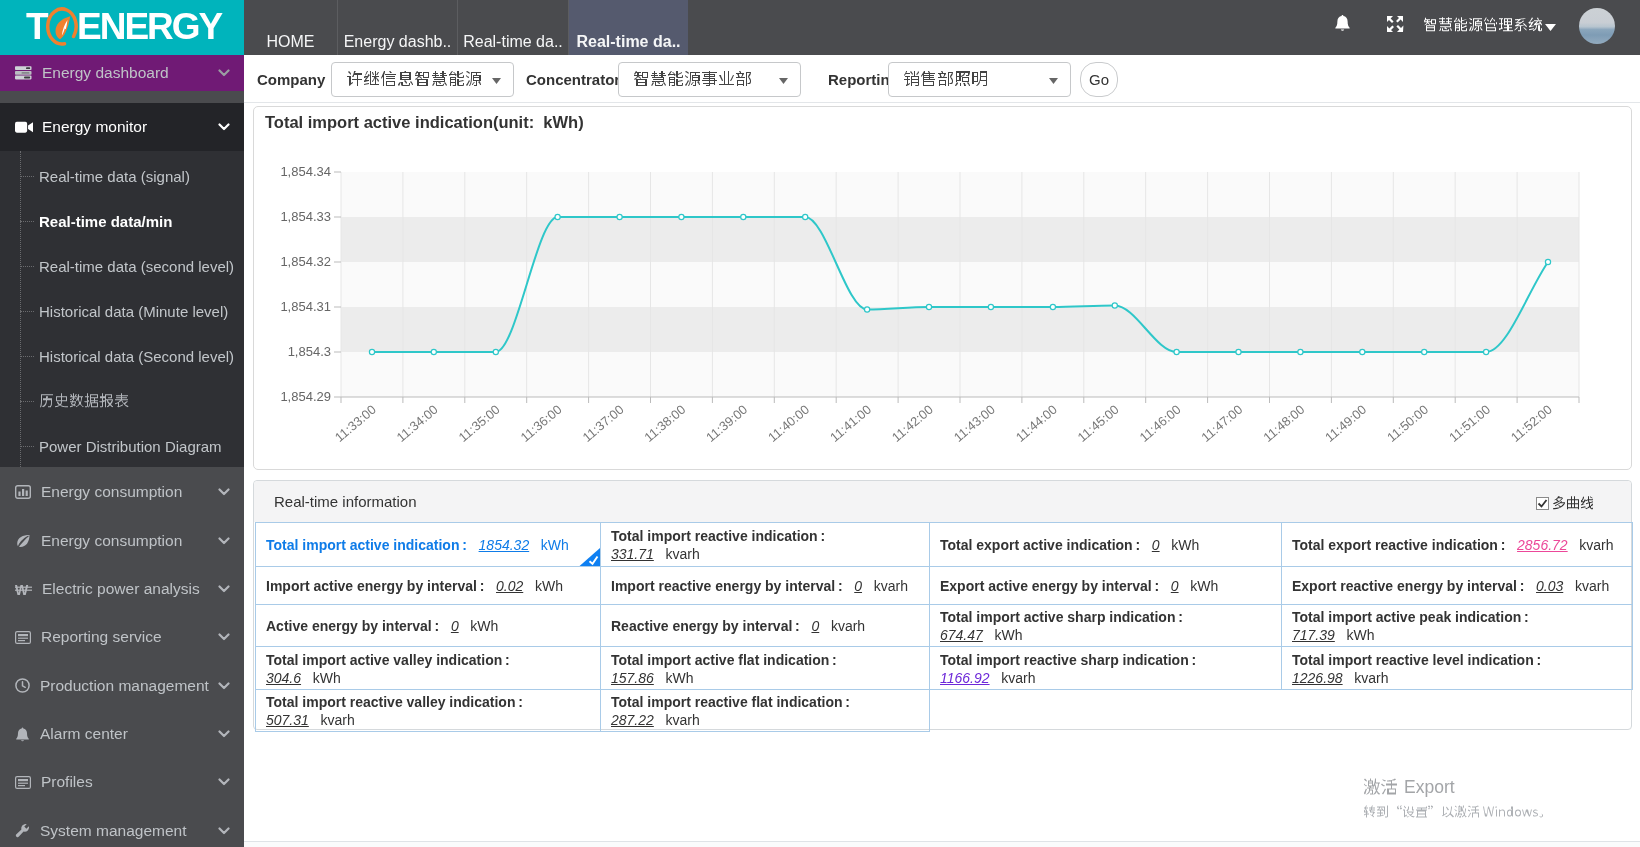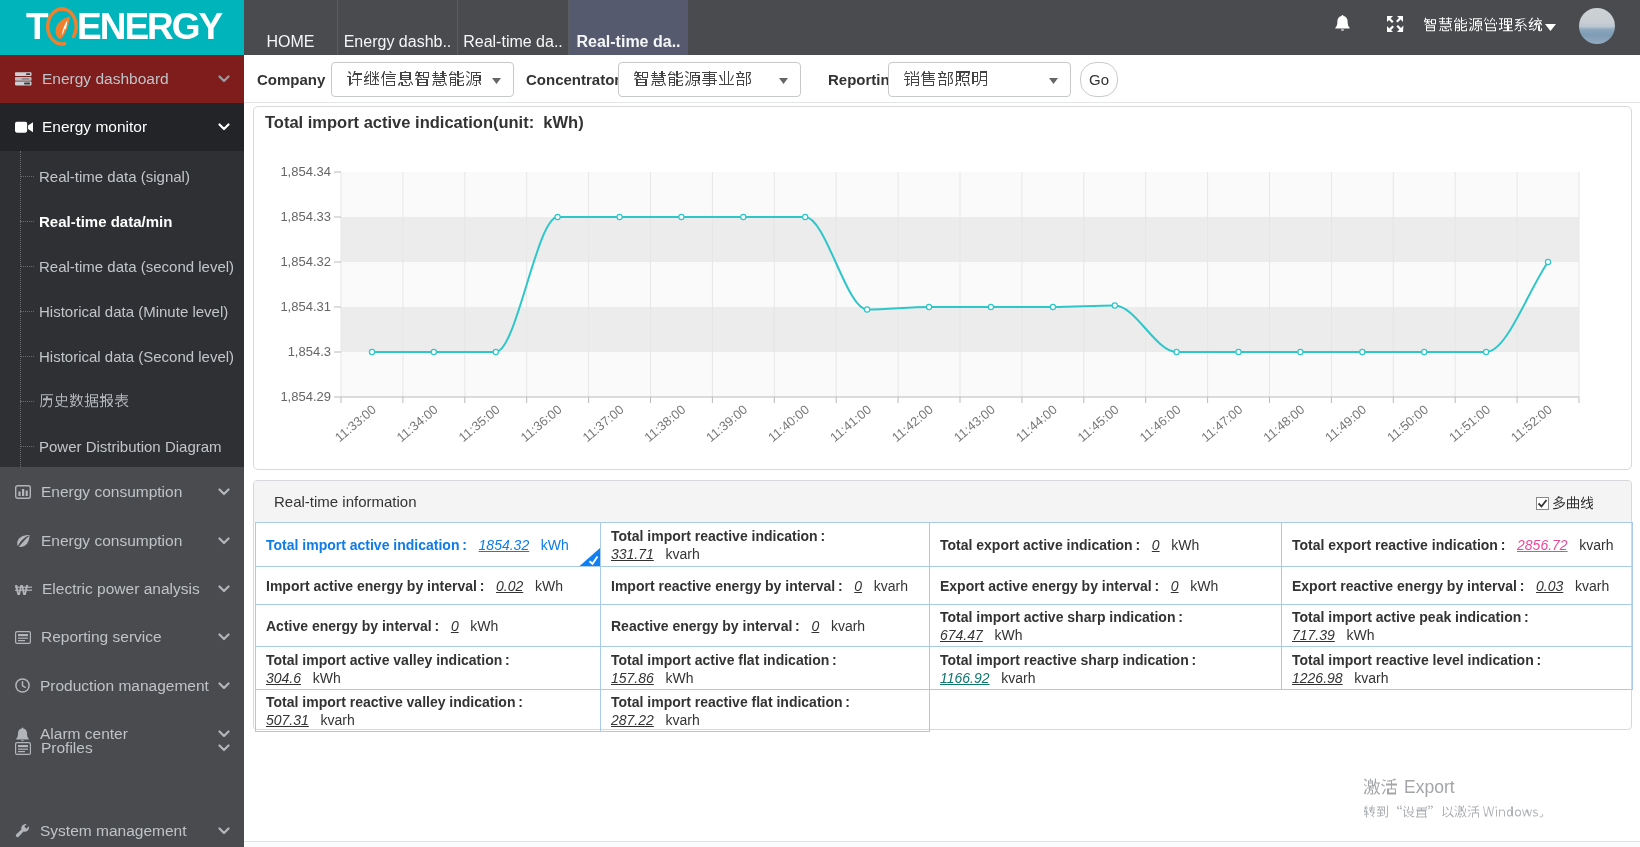--- a/index.html
+++ b/index.html
@@ -37,21 +37,21 @@
 .u{font-style:normal}
 td.nob{border:none}
 .l1{line-height:18px;padding-top:1px}
 .l2{line-height:18px}
 #wm1{position:absolute;left:1119px;top:722px;font-size:17.5px}
 #wm2{position:absolute;left:1119px;top:749px;font-size:13px}
 #botline{position:absolute;left:0px;top:786px;width:1396px;height:6px;border-top:1px solid #dfe3e7;background:#fafbfc}
 </style></head><body>
 
 <div id="sidebar">
- <div class="mi" style="top:55px;height:48px;background:#7f1d1d">
+ <div class="mi" style="top:55px;height:36px;background:#701a75">
       <svg width="17" height="14" viewBox="0 0 17 14">
         <rect x="0" y="0.2" width="16.5" height="3.8" rx="0.8" fill="#ced2d6"></rect>
         <rect x="11" y="1.2" width="4.2" height="1.9" rx="0.9" fill="#3c3d40"></rect>
         <rect x="0" y="4.9" width="16.5" height="3.8" rx="0.8" fill="#b9bdc1"></rect>
         <rect x="6.5" y="5.9" width="8" height="1.9" rx="0.9" fill="#87898c"></rect>
         <rect x="0" y="9.6" width="16.5" height="3.8" rx="0.8" fill="#ced2d6"></rect>
         <rect x="9" y="10.6" width="6.2" height="1.9" rx="0.9" fill="#3c3d40"></rect>
       </svg>
       <span>Energy dashboard</span>
       <svg class="chev" width="12" height="8" viewBox="0 0 12 8">
@@ -150,21 +150,21 @@
  <div class="mi" style="top:710px;height:48.4px">
       <svg width="15" height="15" viewBox="0 0 15 15">
         <path d="M7.5 0.5 C7.9 0.5 8.3 0.9 8.3 1.4 C10.5 1.8 12 3.6 12 6 C12 9.5 12.8 10.8 13.8 11.7 L13.8 12.4 L1.2 12.4 L1.2 11.7 C2.2 10.8 3 9.5 3 6 C3 3.6 4.5 1.8 6.7 1.4 C6.7 0.9 7.1 0.5 7.5 0.5 Z" fill="#b2b5ba"></path>
         <path d="M6 13.2 A1.6 1.6 0 0 0 9 13.2 Z" fill="#b2b5ba"></path>
       </svg>
       <span>Alarm center</span>
       <svg class="chev" width="12" height="8" viewBox="0 0 12 8">
         <path d="M1.5 1.5 L6 6 L10.5 1.5" fill="none" stroke="#b2b5ba" stroke-width="2.2" stroke-linecap="round" stroke-linejoin="round"></path>
       </svg>
     </div>
- <div class="mi" style="top:724px;height:48.4px">
+ <div class="mi" style="top:758px;height:48.4px">
       <svg width="16" height="13" viewBox="0 0 16 13">
         <rect x="0.6" y="0.6" width="14.8" height="11.8" rx="1.5" fill="none" stroke="#b2b5ba" stroke-width="1.2"></rect>
         <rect x="3" y="3" width="10" height="2.2" fill="#b2b5ba"></rect>
         <rect x="3" y="6.6" width="10" height="1.2" fill="#b2b5ba"></rect>
         <rect x="3" y="9" width="7" height="1.2" fill="#b2b5ba"></rect>
       </svg>
       <span>Profiles</span>
       <svg class="chev" width="12" height="8" viewBox="0 0 12 8">
         <path d="M1.5 1.5 L6 6 L10.5 1.5" fill="none" stroke="#b2b5ba" stroke-width="2.2" stroke-linecap="round" stroke-linejoin="round"></path>
       </svg>
@@ -408,21 +408,21 @@
             <td style="">
               <div class="l1"><b>Total import active valley indication :</b></div>
               <div class="l2"><i class="v" style="color:#333">304.6</i>&nbsp;&nbsp; <span class="u">kWh</span></div>
             </td>
             <td style="">
               <div class="l1"><b>Total import active flat indication :</b></div>
               <div class="l2"><i class="v" style="color:#333">157.86</i>&nbsp;&nbsp; <span class="u">kWh</span></div>
             </td>
             <td style="">
               <div class="l1"><b>Total import reactive sharp indication :</b></div>
-              <div class="l2"><i class="v" style="color:#0f766e">1166.92</i>&nbsp;&nbsp; <span class="u">kvarh</span></div>
+              <div class="l2"><i class="v" style="color:#6d28d9">1166.92</i>&nbsp;&nbsp; <span class="u">kvarh</span></div>
             </td>
             <td style="">
               <div class="l1"><b>Total import reactive level indication :</b></div>
               <div class="l2"><i class="v" style="color:#333">1226.98</i>&nbsp;&nbsp; <span class="u">kvarh</span></div>
             </td>
           </tr>
    <tr style="height:42px">
             <td style="">
               <div class="l1"><b>Total import reactive valley indication :</b></div>
               <div class="l2"><i class="v" style="color:#333">507.31</i>&nbsp;&nbsp; <span class="u">kvarh</span></div>

